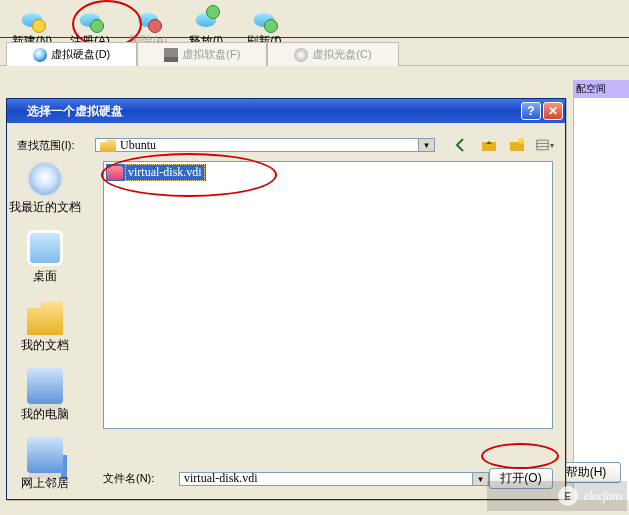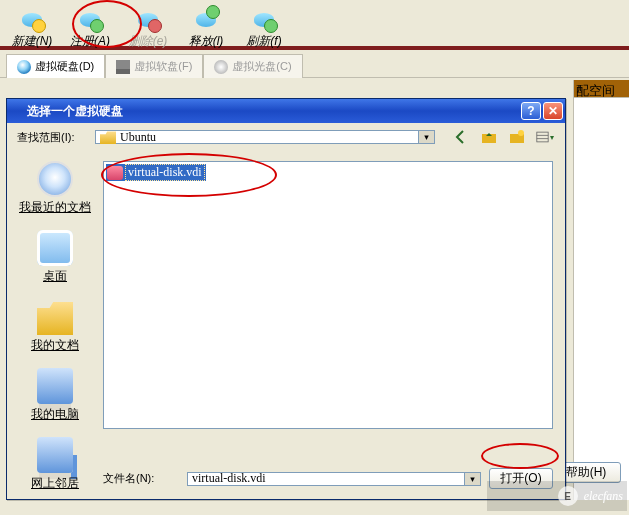--- a/index.html
+++ b/index.html
@@ -7,27 +7,26 @@
   body {
     width:629px; height:515px;
     font:11px "Microsoft YaHei","SimSun",Tahoma,sans-serif;
     background:#ece9d8;
     position:relative;
     overflow:hidden;
   }
 
   
   .toolbar {
-    height:50px;
+    height:38px;
     padding:4px 4px 0 4px;
     background:#ece9d8;
-    border-bottom:4px solid #7f1d1d;
+    border-bottom:1px solid #7f1d1d;
     display:flex;
     gap:2px;
-    font-style:italic;
   }
   .tool-btn {
     width:56px;
     text-align:center;
     padding:2px 0;
     border:1px solid transparent;
     border-radius:3px;
   }
   .tool-btn .ico { width:24px; height:24px; margin:0 auto 2px; }
   .tool-btn .lbl { font-size:12px; color:#000; white-space:nowrap; }
@@ -50,21 +49,21 @@
   
   .tabstrip {
     height:28px;
     padding:3px 4px 0 6px;
     border-bottom:1px solid #c0bdaf;
     display:flex; align-items:flex-end;
     gap:0;
   }
   .tab {
     display:flex; align-items:center; gap:4px;
-    padding:4px 10px;
+    padding:4px 26px;
     border:1px solid #c0bdaf; border-bottom:none;
     background:#f6f4ec;
     position:relative; top:1px;
     color:#9b9b9b;
     justify-content:flex-end;
   }
   .tab.active { background:#fff; color:#000; }
   .tab .tico { width:14px; height:14px; }
   .disk-ico { display:inline-block; width:14px;height:14px;border-radius:50%;
      background:radial-gradient(circle at 40% 35%,#fff,#8fd3f6 40%,#2f86c5 70%); }
@@ -91,21 +90,21 @@
   .tb-btn {
     width:20px; height:18px; margin-left:2px;
     border:1px solid #fff; border-radius:3px;
     display:flex; align-items:center; justify-content:center;
     font-weight:bold; font-size:12px;
     background:linear-gradient(180deg,#7da9f4,#2b5ed5);
   }
   .tb-btn.close { background:linear-gradient(180deg,#f7937a,#d9452b); }
   .tb-btn span { color:#fff; }
 
-  .dlg-body { padding:4px 10px 6px 10px; height:calc(100% - 24px); position:relative; }
+  .dlg-body { padding:12px 10px 6px 10px; height:calc(100% - 24px); position:relative; }
 
   
   .lookin-row { display:flex; align-items:center; gap:6px; margin-bottom:6px; }
   .lookin-row .lbl { width:72px; color:#000; }
   .combo {
     flex:1; height:14px; border:1px solid #7f9db9; background:#fff;
     display:flex; align-items:center; padding:0 0 0 4px; position:relative;
   }
   .combo .folder-ico { width:16px;height:14px;
      background:linear-gradient(180deg,#ffe39a,#e6b422); margin-right:4px;
@@ -119,21 +118,21 @@
   }
   .combo .arrow::after { content:"▾"; font-size:9px; color:#000;}
 
   .nav-icons { display:flex; align-items:center; gap:8px; margin-left:10px; }
   .nav-ico { width:20px; height:20px; display:flex; align-items:center; justify-content:center;
     border:1px solid transparent; color:#2b6e2b; }
   .nav-ico.folder { color:#b0881c;}
   .nav-ico svg { width:16px;height:16px; }
 
   
-  .places { position:absolute; left:10px; top:38px; width:76px;text-decoration:underline; }
+  .places { position:absolute; left:0; top:38px; width:76px; }
   .place { text-align:center; margin-bottom:14px; }
   .place .pico { width:36px;height:36px; margin:0 auto 2px; display:block; }
   .place .plbl { font-size:12px; }
 
   
   .file-area {
     position:absolute; left:96px; top:38px; right:12px; height:268px;
     border:1px solid #7f9db9; background:#fff;
     padding:2px;
   }
@@ -152,43 +151,43 @@
   .annot-file {
     position:absolute; left:94px; top:30px; width:176px; height:44px;
     border:2px solid #d40000; border-radius:50%;
     pointer-events:none;
   }
 
   
   .bottom {
     position:absolute; left:96px; right:12px; bottom:10px;
   }
-  .brow { display:flex; align-items:center; gap:8px; margin-top:6px; }
+  .brow { display:flex; align-items:center; margin-top:6px; }
   .brow .blbl { width:76px; }
   .brow .combo { flex:1; }
   .xp-btn {
     width:64px; height:21px;
     border:1px solid #7f9db9; border-radius:3px;
     background:linear-gradient(180deg,#fff,#eceade);
     font-size:12px; text-align:center; line-height:19px;
   }
   .annot-open {
     position:absolute; right:6px; bottom:30px; width:78px; height:26px;
     border:2px solid #d40000; border-radius:50%;
     pointer-events:none;
   }
 
   
   .right-strip {
     position:absolute; right:0; top:80px; width:56px; height:420px;
     background:#fff; border-left:1px solid #c0bdaf;
   }
   .right-strip .hdr {
-    height:18px; background:#a16207; border-bottom:1px solid #c0bdaf;
-    font-size:13px; padding:2px 2px; color:#000;
+    height:18px; background:#c4b5fd; border-bottom:1px solid #c0bdaf;
+    font-size:10px; padding:2px 2px; color:#000;
   }
   .help-btn-wrap { position:absolute; right:8px; bottom:32px; }
   .watermark {
     position:absolute; right:2px; bottom:4px;
     width:140px; height:30px;
     font:italic 12px Georgia; color:#fff;
     background:rgba(30,30,30,.15);
     display:flex; align-items:center; justify-content:flex-end;
     padding-right:4px; pointer-events:none;
   }

